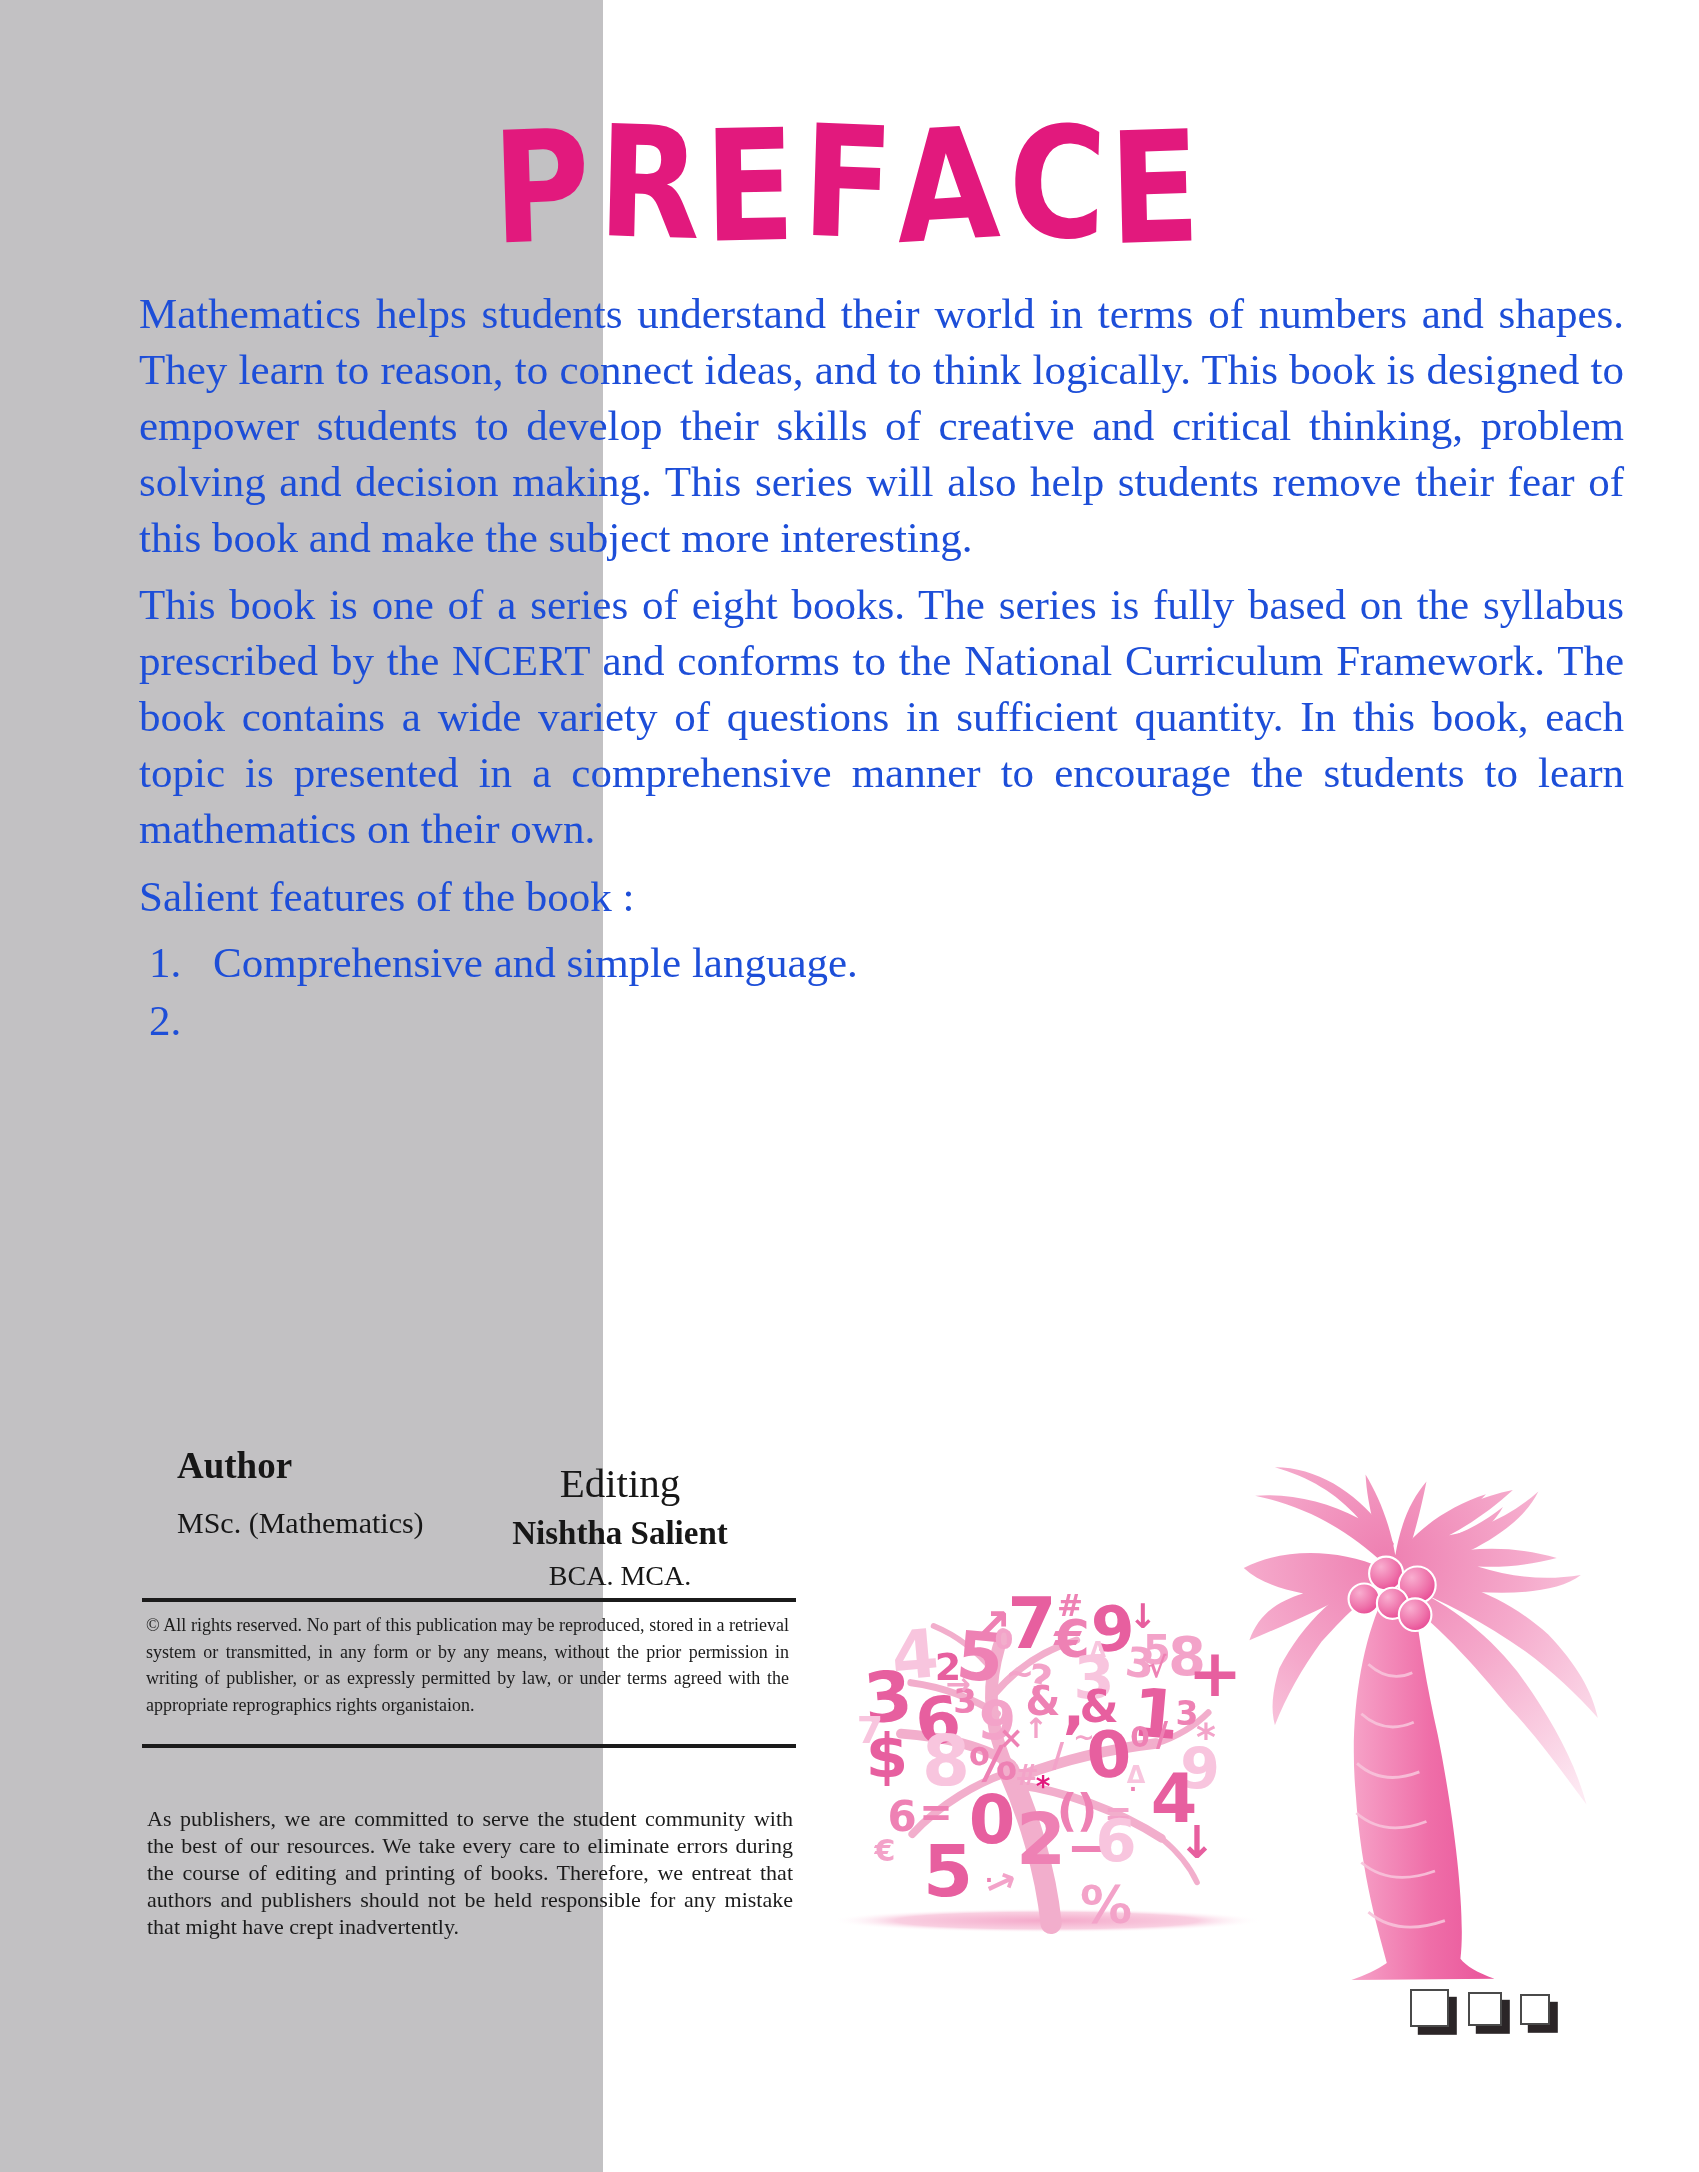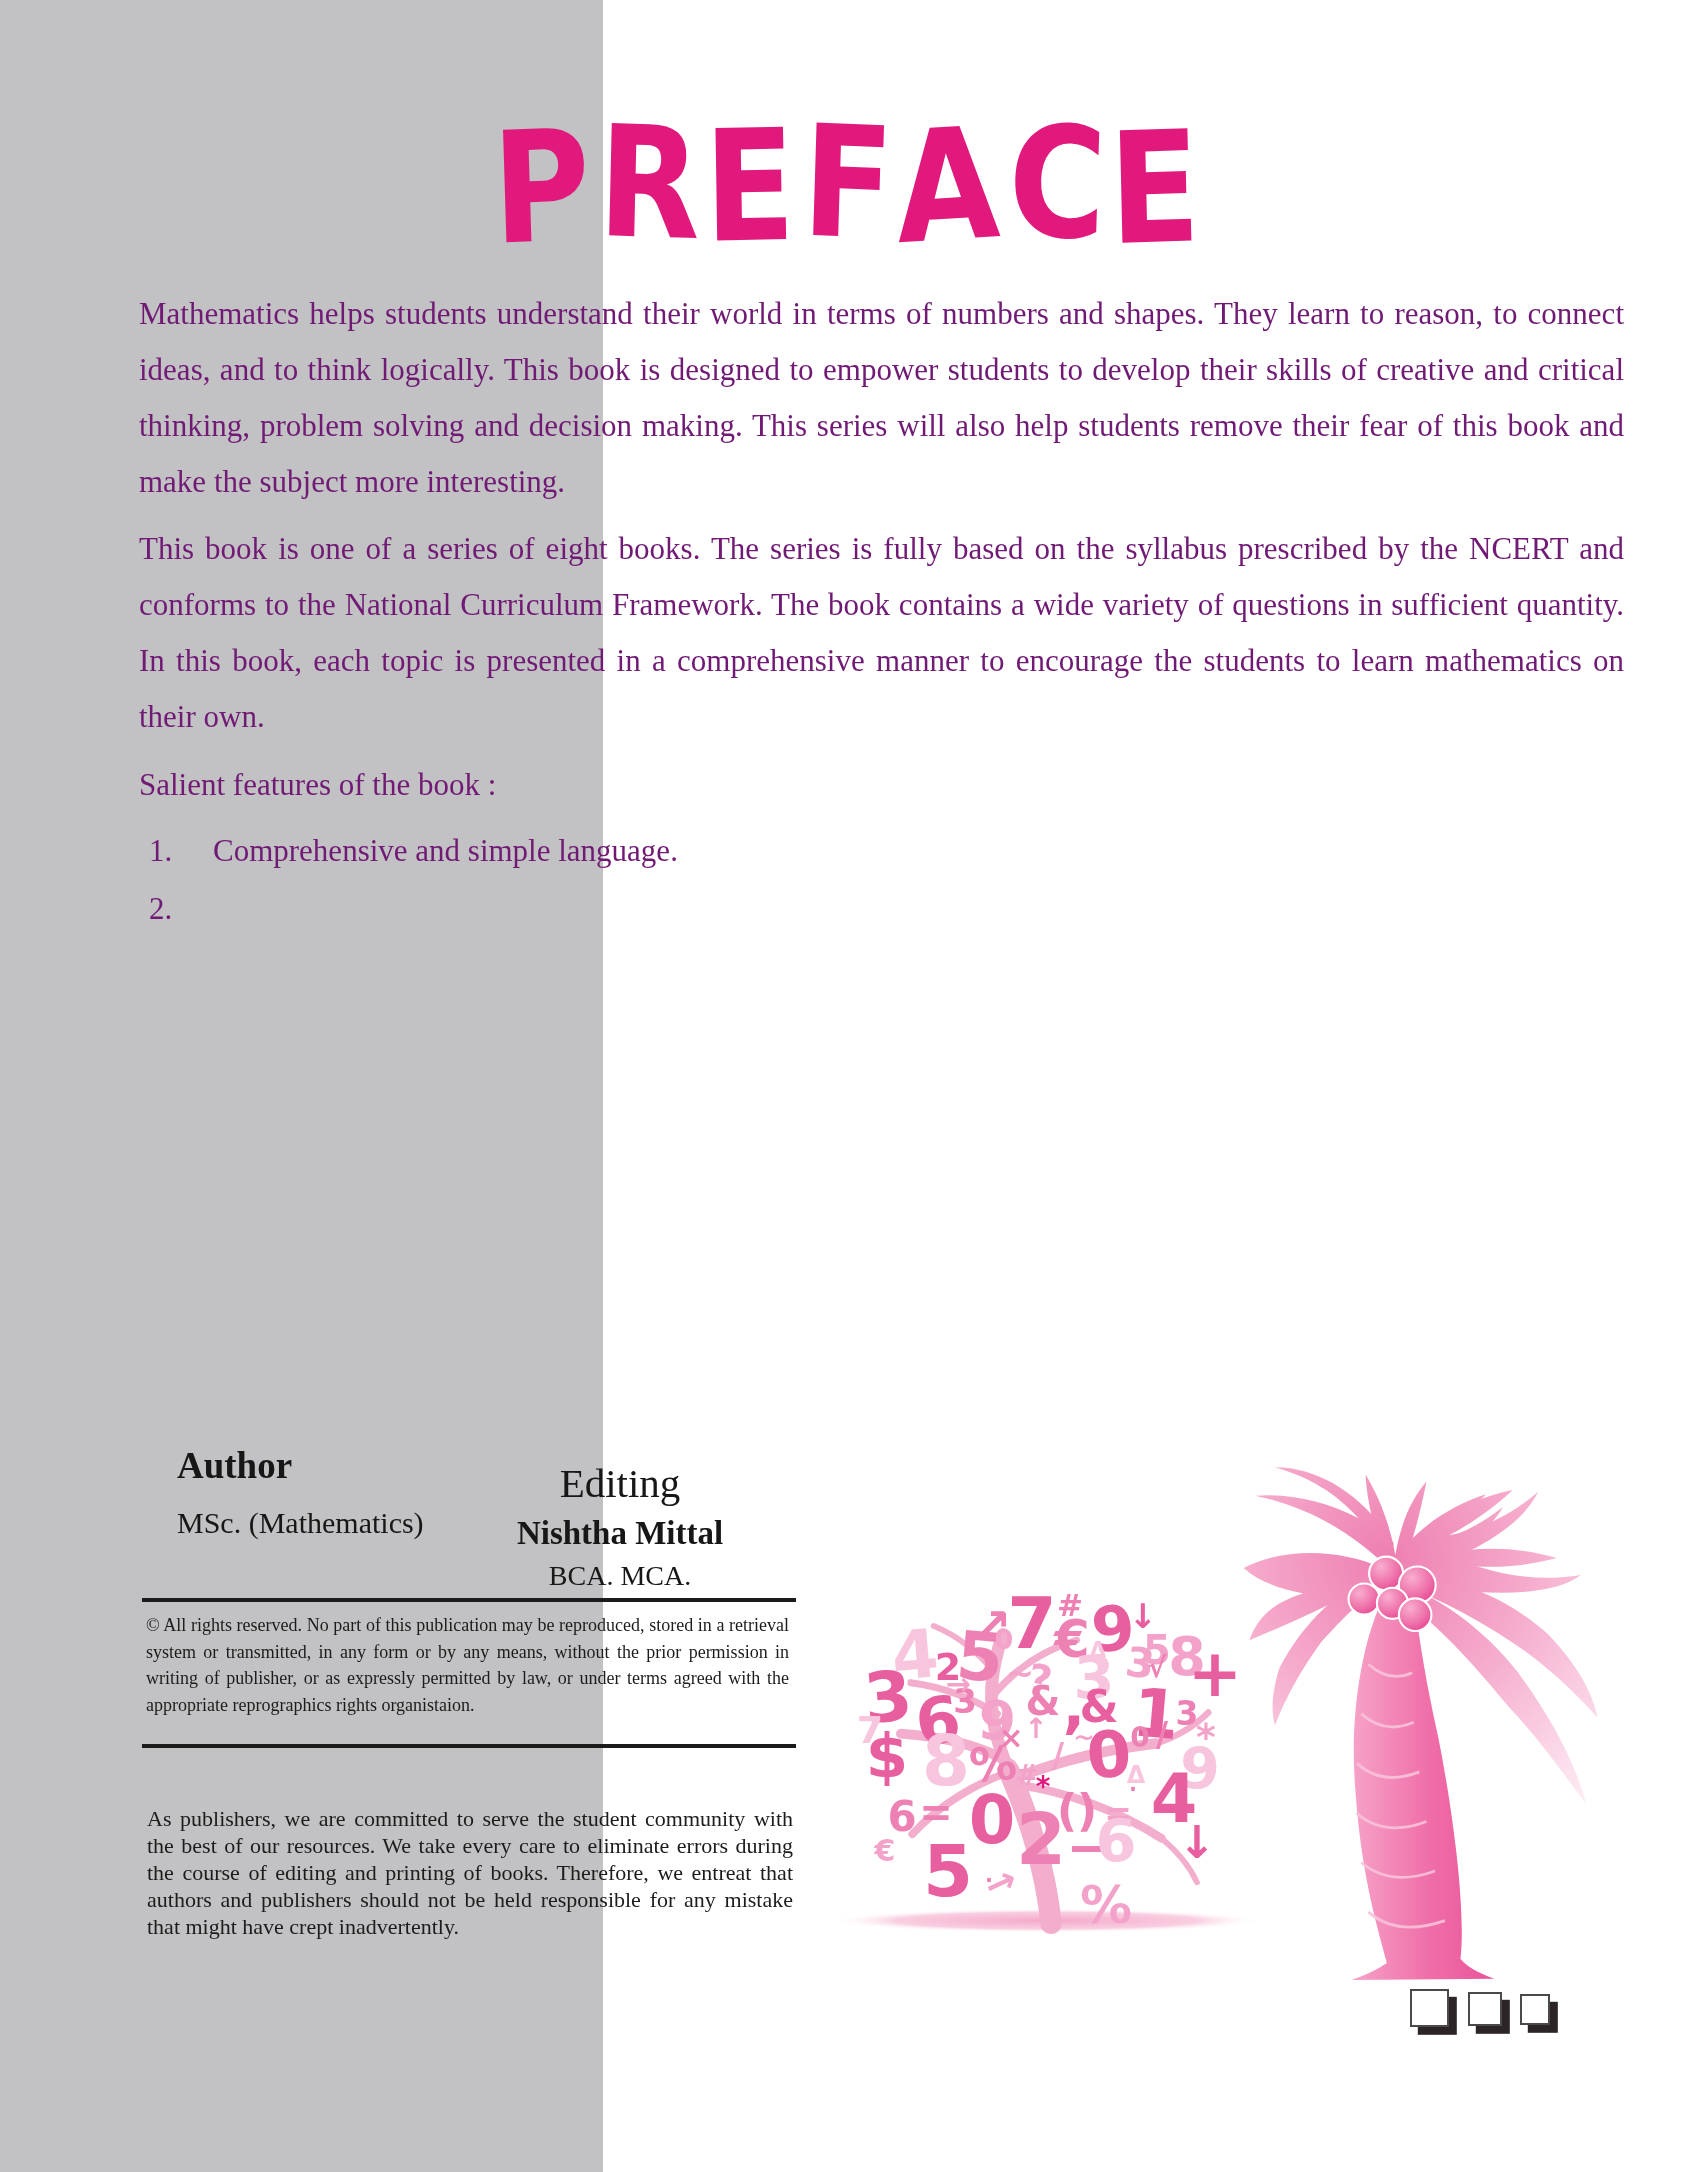--- a/index.html
+++ b/index.html
@@ -28,23 +28,23 @@
   .title .ltr:nth-child(1){transform:scaleY(1.16) rotate(-2deg) translateY(3.5px);}
   .title .ltr:nth-child(2){transform:scaleY(1.16) rotate(1.5deg);}
   .title .ltr:nth-child(3){transform:scaleY(1.16) rotate(-1deg) translateY(2.8px);}
   .title .ltr:nth-child(4){transform:scaleY(1.16) rotate(2deg);}
   .title .ltr:nth-child(5){transform:scaleY(1.16) rotate(-3deg) translateY(2.1px);}
   .title .ltr:nth-child(6){transform:scaleY(1.16) rotate(2deg);}
   .title .ltr:nth-child(7){transform:scaleY(1.16) rotate(-1.5deg) translateY(4.2px);}
   
   .body-text{
     position:absolute;left:139px;top:286px;width:1485px;
-    font-size:31px;line-height:56px;
+    font-size:43px;line-height:56px;
     text-align:justify;
-    color:#701a75;
+    color:#1d4ed8;
   }
   .body-text p{margin:0 0 11.3px 0;}
   .salient{margin:2.8px 0 10px 0;}
   .feature{position:relative;padding-left:74px;margin:0 0 2.8px 0;}
   .feature .num{position:absolute;left:10px;top:0;}
   
   .author-block{position:absolute;left:177px;top:1445px;width:290px;text-align:left;}
   .author-heading{font-weight:bold;font-size:37px;line-height:42px;}
   .author-name{font-weight:bold;font-size:51px;line-height:58px;margin-top:4.2px;}
   .author-qual{font-size:30px;line-height:35px;margin-top:18.4px;}
@@ -243,21 +243,21 @@
       <span class="num">2.</span>
     </div>
   </div>
 
   <div class="author-block">
     <div class="author-heading">Author</div>
     <div class="author-qual">MSc. (Mathematics)</div>
   </div>
   <div class="editing-block">
     <div class="editing-heading">Editing</div>
-    <div class="editing-name">Nishtha Mittal</div>
+    <div class="editing-name">Nishtha Salient</div>
     <div class="editing-qual">BCA. MCA.</div>
   </div>
 
   <div class="rule rule-1"></div>
 
   <div class="copyright">© All rights reserved. No part of this publication may be reproduced, stored in a retrieval system or transmitted, in any form or by any means, without the prior permission in writing of publisher, or as expressly permitted by law, or under terms agreed with the appropriate reprographics rights organistaion.</div>
 
   <div class="rule rule-2"></div>
 
   <div class="publisher-note">As publishers, we are committed to serve the student community with the best of our resources. We take every care to eliminate errors during the course of editing and printing of books. Therefore, we entreat that authors and publishers should not be held responsible for any mistake that might have crept inadvertently.</div>

